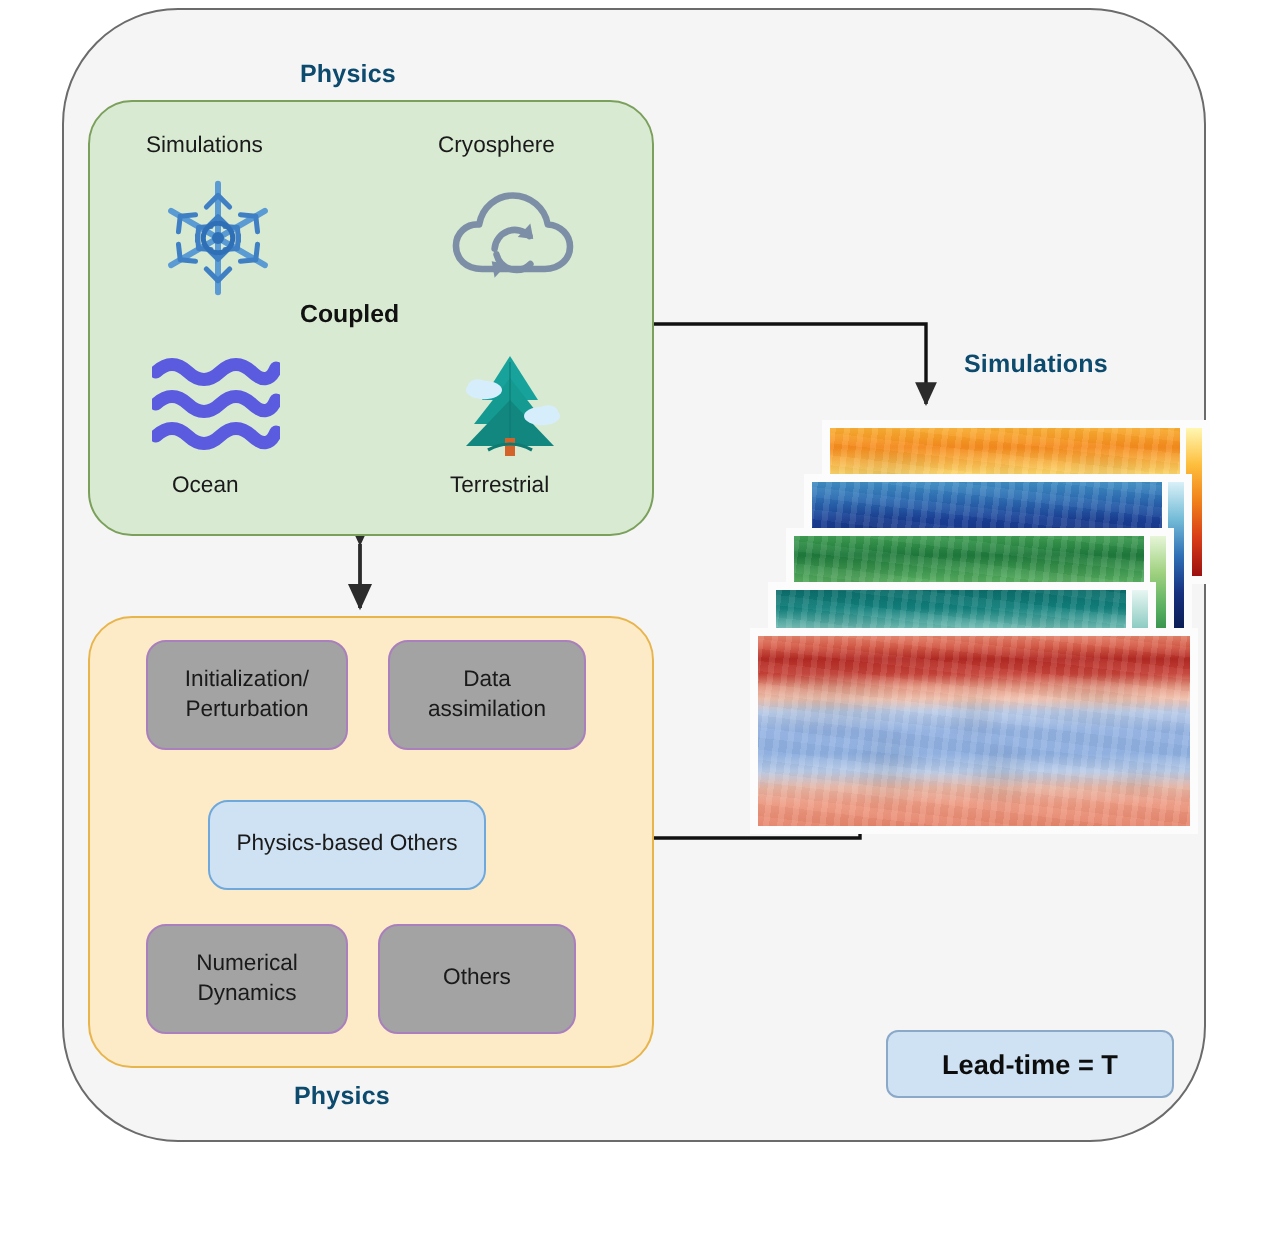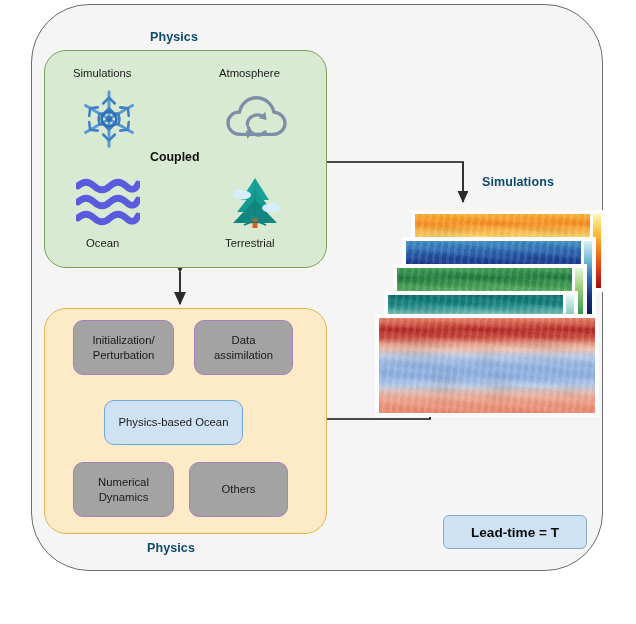--- a/index.html
+++ b/index.html
@@ -155,21 +155,21 @@
       <path d="M243,376 L243,392 L180,392 L180,398" marker-end="url(#ahs)"></path>
       <path d="M124,461 L124,447 L167,447 L167,441" marker-end="url(#ahs)"></path>
       <path d="M243,461 L243,447 L180,447 L180,441" marker-end="url(#ahs)"></path>
     </g>
   </svg>
 
   <div class="physics-box"></div>
   <div class="sec-title" id="physics-title">Physics</div>
 
   <div class="node-label" id="lbl-cryosphere">Simulations</div>
-  <div class="node-label" id="lbl-atmosphere">Atmosphere</div>
+  <div class="node-label" id="lbl-atmosphere">Cryosphere</div>
   <div class="node-label" id="lbl-ocean">Ocean</div>
   <div class="node-label" id="lbl-terrestrial">Terrestrial</div>
   <div class="node-label" id="lbl-coupled">Coupled</div>
 
   <svg class="icon-holder" id="ic-cryo" viewBox="0 0 64 64">
     <g stroke="#5a9bd4" stroke-width="3.1" stroke-linecap="round" fill="none">
       <line x1="32" y1="4" x2="32" y2="60"></line>
       <line x1="7.8" y1="18" x2="56.2" y2="46"></line>
       <line x1="7.8" y1="46" x2="56.2" y2="18"></line>
     </g>
@@ -217,21 +217,21 @@
     <ellipse cx="13" cy="18.2" rx="5" ry="3.6" fill="#d6eefc"></ellipse>
     <ellipse cx="45" cy="33" rx="9" ry="4.6" fill="#d6eefc"></ellipse>
     <ellipse cx="48" cy="31.2" rx="5" ry="3.6" fill="#d6eefc"></ellipse>
   </svg>
 
   <div class="numerics-box"></div>
   <div class="sec-title" id="numerics-title">Physics</div>
 
   <div class="nbox purple" id="box-init">Initialization/<br>Perturbation</div>
   <div class="nbox purple" id="box-da">Data<br>assimilation</div>
-  <div class="nbox blue" id="box-model">Physics-based Ocean</div>
+  <div class="nbox blue" id="box-model">Physics-based Others</div>
   <div class="nbox purple" id="box-numdyn">Numerical<br>Dynamics</div>
   <div class="nbox purple" id="box-others">Others</div>
 
   <div class="sec-title" id="simulations-title">Simulations</div>
 
   <div id="sim-stack">
     <div class="sim-layer" id="lyr1">
       <div class="sim-map">
         <div class="m-land"></div>
         <div class="m-noise"></div>

